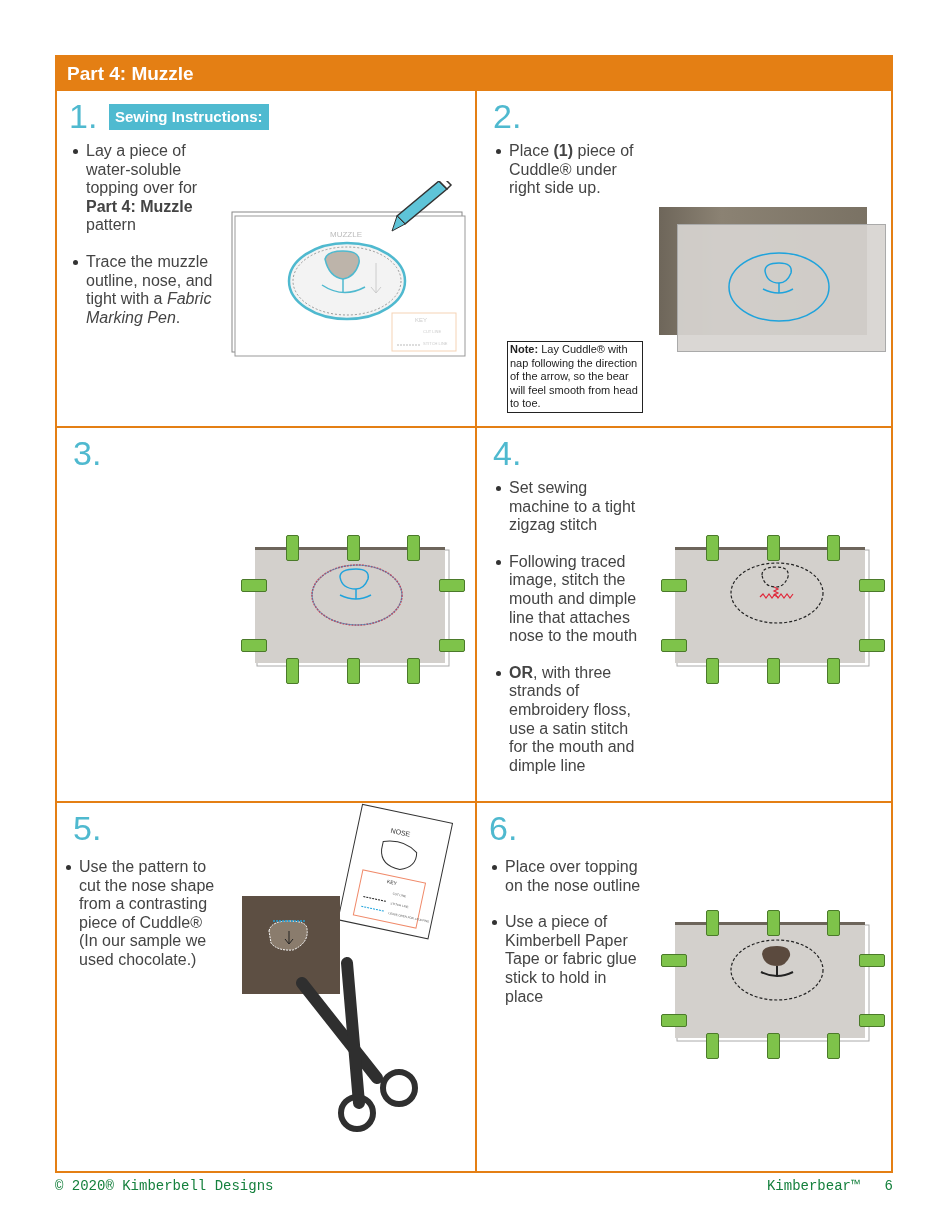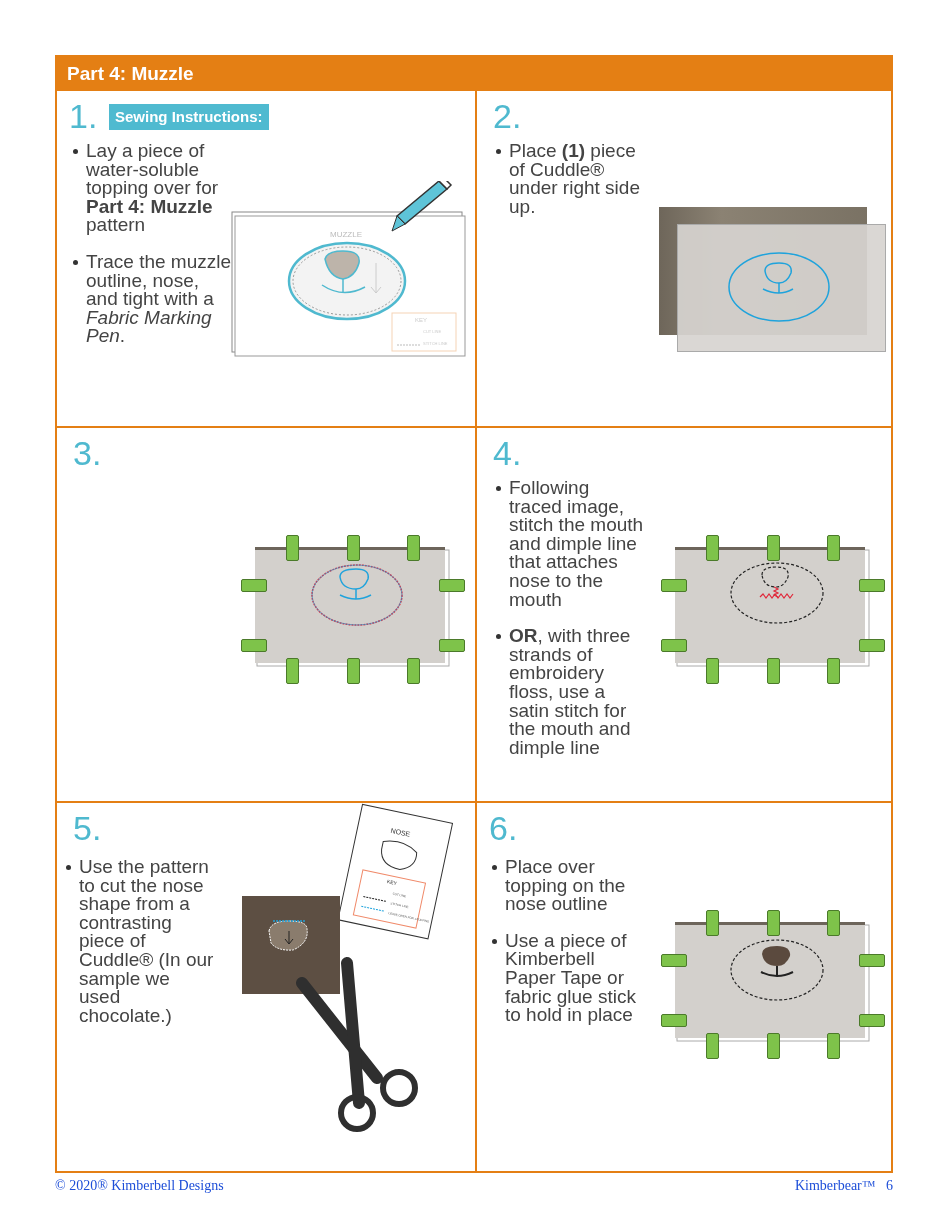--- a/index.html
+++ b/index.html
@@ -5,29 +5,29 @@
   html,body{margin:0;padding:0;background:#fff;}
   body{width:950px;height:1230px;position:relative;font-family:"Liberation Sans",sans-serif;color:#3a3a3a;overflow:hidden;}
   .frame{position:absolute;left:55px;top:55px;width:838px;height:1118px;border:2px solid #e47f14;box-sizing:border-box;}
   .header{position:absolute;left:0;top:0;right:0;height:34px;background:#e47f14;color:#fff;font-weight:bold;font-size:19px;line-height:34px;padding-left:10px;}
   .grid{position:absolute;left:0;top:34px;right:0;bottom:0;}
   .cell{position:absolute;box-sizing:border-box;}
   .vline{position:absolute;left:418px;top:0;bottom:0;width:2px;background:#e47f14;}
   .hline{position:absolute;left:0;right:0;height:2px;background:#e47f14;}
   .num{position:absolute;font-size:34px;color:#4fb9cf;font-weight:normal;line-height:34px;}
   .badge{position:absolute;background:#4fbad0;color:#fff;font-weight:bold;font-size:15px;padding:2px 6px;line-height:22px;}
-  ul.steps{position:absolute;margin:0;padding:0;list-style:none;font-size:19px;line-height:18.6px;color:#444;}
+  ul.steps{position:absolute;margin:0;padding:0;list-style:none;font-size:16px;line-height:18.6px;color:#444;}
   ul.steps li{position:relative;padding-left:14px;margin-bottom:18px;}
   ul.steps li::before{content:"";position:absolute;left:1px;top:7px;width:5px;height:5px;border-radius:50%;background:#333;}
   .note{position:absolute;border:1.5px solid #222;font-size:11px;line-height:13.5px;padding:1px 2px;color:#222;width:136px;box-sizing:border-box;}
   .fabric{position:absolute;background:linear-gradient(135deg,#d6d3d0,#c9c6c2 40%,#d8d5d2 70%,#cbc8c5);}
   .clip{position:absolute;background:#7ec34a;border:1.5px solid #4b7a2a;border-radius:2px;}
   .clip.v{width:11px;height:24px;}
   .clip.h{width:24px;height:11px;}
-  .footer{position:absolute;top:1178px;font-family:Liberation Serif, serif;font-size:14px;color:#1d4ed8;}
+  .footer{position:absolute;top:1178px;font-family:Liberation Mono, monospace;font-size:14px;color:#15803d;}
 </style>
 </head>
 <body>
 
 <div class="frame">
   <div class="header">Part 4: Muzzle</div>
   <div class="grid">
     <div class="vline"></div>
     <div class="hline" style="top:335px"></div>
     <div class="hline" style="top:710px"></div>
@@ -61,20 +61,21 @@
           <polygon points="212,0 220,8 224,4 216,-4" fill="#fff" stroke="#333" stroke-width="1.5"></polygon>
         </g>
       </svg>
     </div>
 
     <div class="cell" style="left:420px;top:0;width:418px;height:335px">
       <div class="num" style="left:16px;top:8px">2.</div>
       <ul class="steps" style="left:18px;top:51px;width:150px">
         <li><span>Place </span><b>(1)</b><span> piece of Cuddle® under right side up.</span></li>
       </ul>
+      <div class="note" style="left:30px;top:250px"><b>Note:</b><span> Lay Cuddle® with nap following the direction of the arrow, so the bear will feel smooth from head to toe.</span></div>
       <div class="fabric" style="left:182px;top:116px;width:208px;height:128px;background:linear-gradient(90deg,#6e665a,#8b8273 30%,#7a7264)"></div>
       <div style="position:absolute;left:200px;top:133px;width:207px;height:126px;border:1px solid #aaa;background:rgba(215,212,208,0.92)"></div>
       <svg style="position:absolute;left:250px;top:150px" width="110" height="90">
         <ellipse cx="52" cy="46" rx="50" ry="34" fill="none" stroke="#1fa3dc" stroke-width="1.5"></ellipse>
         <path d="M38 30 Q38 22 52 22 Q66 22 64 32 Q60 42 52 42 Q40 42 38 30Z" fill="none" stroke="#1fa3dc" stroke-width="1.5"></path>
         <line x1="52" y1="42" x2="52" y2="52" stroke="#1fa3dc" stroke-width="1.5"></line>
         <path d="M36 48 Q52 56 66 48" fill="none" stroke="#1fa3dc" stroke-width="1.5"></path>
       </svg>
     </div>
 
@@ -100,20 +101,21 @@
       <div class="clip h" style="left:184px;top:211px"></div>
       <div class="clip h" style="left:382px;top:211px"></div>
       <div class="clip v" style="left:229px;top:230px"></div>
       <div class="clip v" style="left:290px;top:230px"></div>
       <div class="clip v" style="left:350px;top:230px"></div>
     </div>
 
     <div class="cell" style="left:420px;top:337px;width:418px;height:373px">
       <div class="num" style="left:16px;top:8px">4.</div>
       <ul class="steps" style="left:18px;top:51px;width:150px">
+        <li><span>Set sewing machine to a tight zigzag stitch</span></li>
         <li><span>Following traced image, stitch the mouth and dimple line that attaches nose to the mouth</span></li>
         <li><b>OR</b><span>, with three strands of embroidery floss, use a satin stitch for the mouth and dimple line</span></li>
       </ul>
       <svg style="position:absolute;left:183px;top:105px" width="225" height="150">
         <rect x="17" y="17" width="192" height="116" fill="#fff" stroke="#aaa"></rect>
         <rect x="15" y="14" width="190" height="116" fill="#d3d0cc"></rect>
         <rect x="15" y="14" width="190" height="3" fill="#6d655b"></rect>
         <ellipse cx="117" cy="60" rx="46" ry="30" fill="none" stroke="#222" stroke-width="1.2" stroke-dasharray="3,2"></ellipse>
         <path d="M102 42 Q102 34 116 34 Q130 34 128 44 Q124 54 116 54 Q104 54 102 42Z" fill="none" stroke="#222" stroke-width="1.2" stroke-dasharray="3,2"></path>
         <path d="M114 54 l4 2 l-4 2 l4 2 l-4 2 l4 2" fill="none" stroke="#e0283a" stroke-width="1.2"></path>

